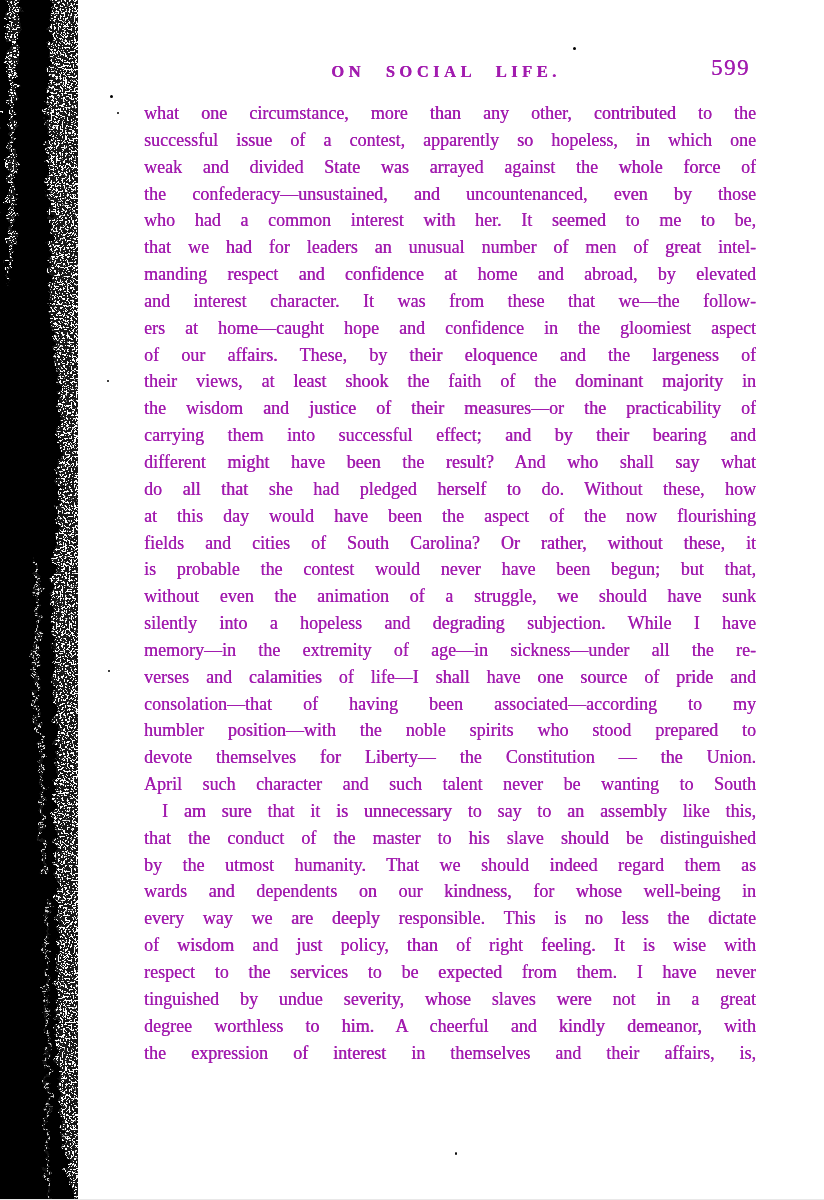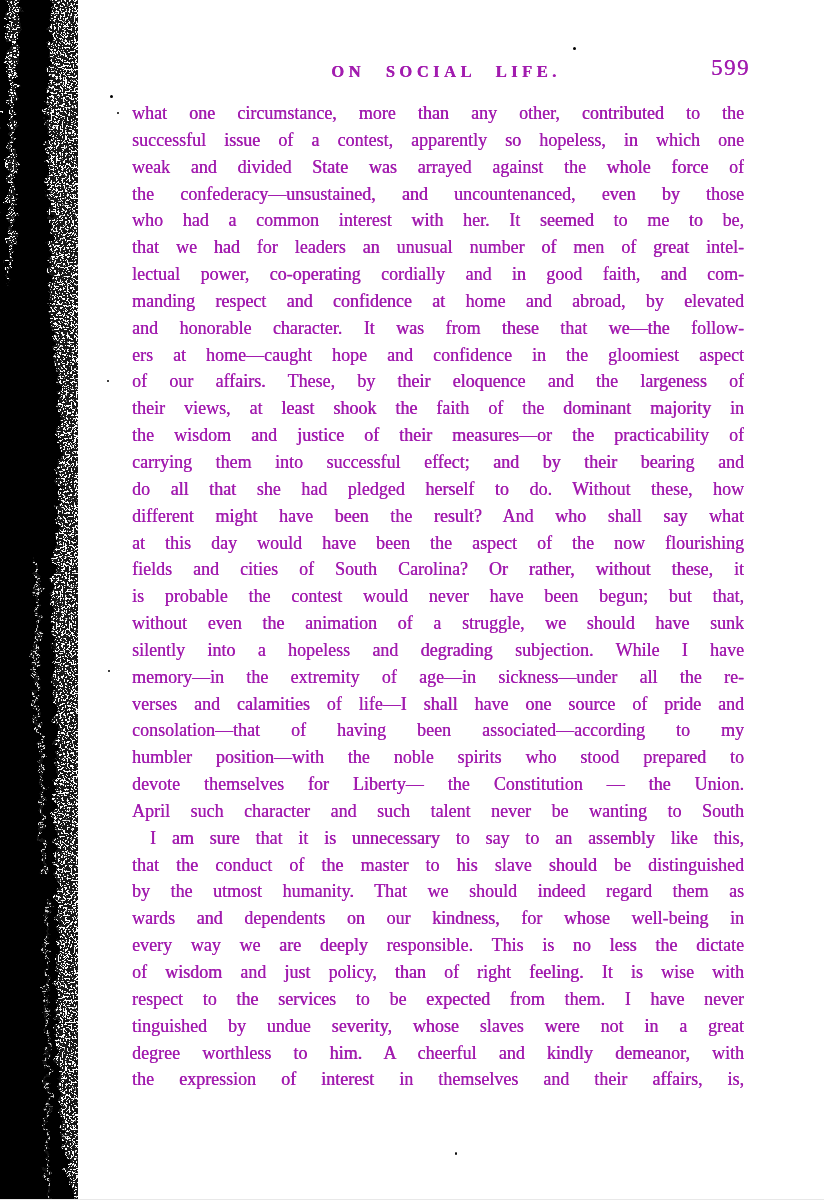--- a/index.html
+++ b/index.html
@@ -25,21 +25,21 @@
     text-shadow:0.3px 0 currentColor;
   }
   .runhead .pagenum{
     position:absolute;right:2px;top:-3px;
     font-size:23px;font-weight:400;
     letter-spacing:1.5px;
     text-shadow:0.3px 0 currentColor;
   }
   
   .bodytext{
-    position:absolute;left:132px;top:100px;width:612px;
+    position:absolute;left:144px;top:100px;width:612px;
     font-size:18px;
     text-shadow:0.35px 0 currentColor;
   }
   .para{margin:0;}
   .para.indent .line:first-child{text-indent:18px;}
   .line{
     height:26.85px;line-height:26.85px;
     white-space:normal;overflow:hidden;
     text-align:justify;
     text-align-last:justify;
@@ -92,30 +92,29 @@
   </div>
 
   <div class="bodytext">
       <div class="para">
         <div class="line">what one circumstance, more than any other, contributed to the</div>
         <div class="line">successful issue of a contest, apparently so hopeless, in which one</div>
         <div class="line">weak and divided State was arrayed against the whole force of</div>
         <div class="line">the confederacy—unsustained, and uncountenanced, even by those</div>
         <div class="line">who had a common interest with her.  It seemed to me to be,</div>
         <div class="line">that we had for leaders an unusual number of men of great intel-</div>
-        <div class="line">lectual power, co-operating cordially and in good faith, and com-</div>
         <div class="line">manding respect and confidence at home and abroad, by elevated</div>
-        <div class="line">and honorable character.  It was from these that we—the follow-</div>
+        <div class="line">and interest character.  It was from these that we—the follow-</div>
         <div class="line">ers at home—caught hope and confidence in the gloomiest aspect</div>
         <div class="line">of our affairs.  These, by their eloquence and the largeness of</div>
         <div class="line">their views, at least shook the faith of the dominant majority in</div>
         <div class="line">the wisdom and justice of their measures—or the practicability of</div>
         <div class="line">carrying them into successful effect; and by their bearing and</div>
+        <div class="line">different might have been the result?  And who shall say what</div>
         <div class="line">do all that she had pledged herself to do.  Without these, how</div>
-        <div class="line">different might have been the result?  And who shall say what</div>
         <div class="line">at this day would have been the aspect of the now flourishing</div>
         <div class="line">fields and cities of South Carolina?  Or rather, without these, it</div>
         <div class="line">is probable the contest would never have been begun; but that,</div>
         <div class="line">without even the animation of a struggle, we should have sunk</div>
         <div class="line">silently into a hopeless and degrading subjection.  While I have</div>
         <div class="line">memory—in the extremity of age—in sickness—under all the re-</div>
         <div class="line">verses and calamities of life—I shall have one source of pride and</div>
         <div class="line">consolation—that of having been associated—according to my</div>
         <div class="line">humbler position—with the noble spirits who stood prepared to</div>
         <div class="line">devote themselves for Liberty— the Constitution — the Union.</div>

